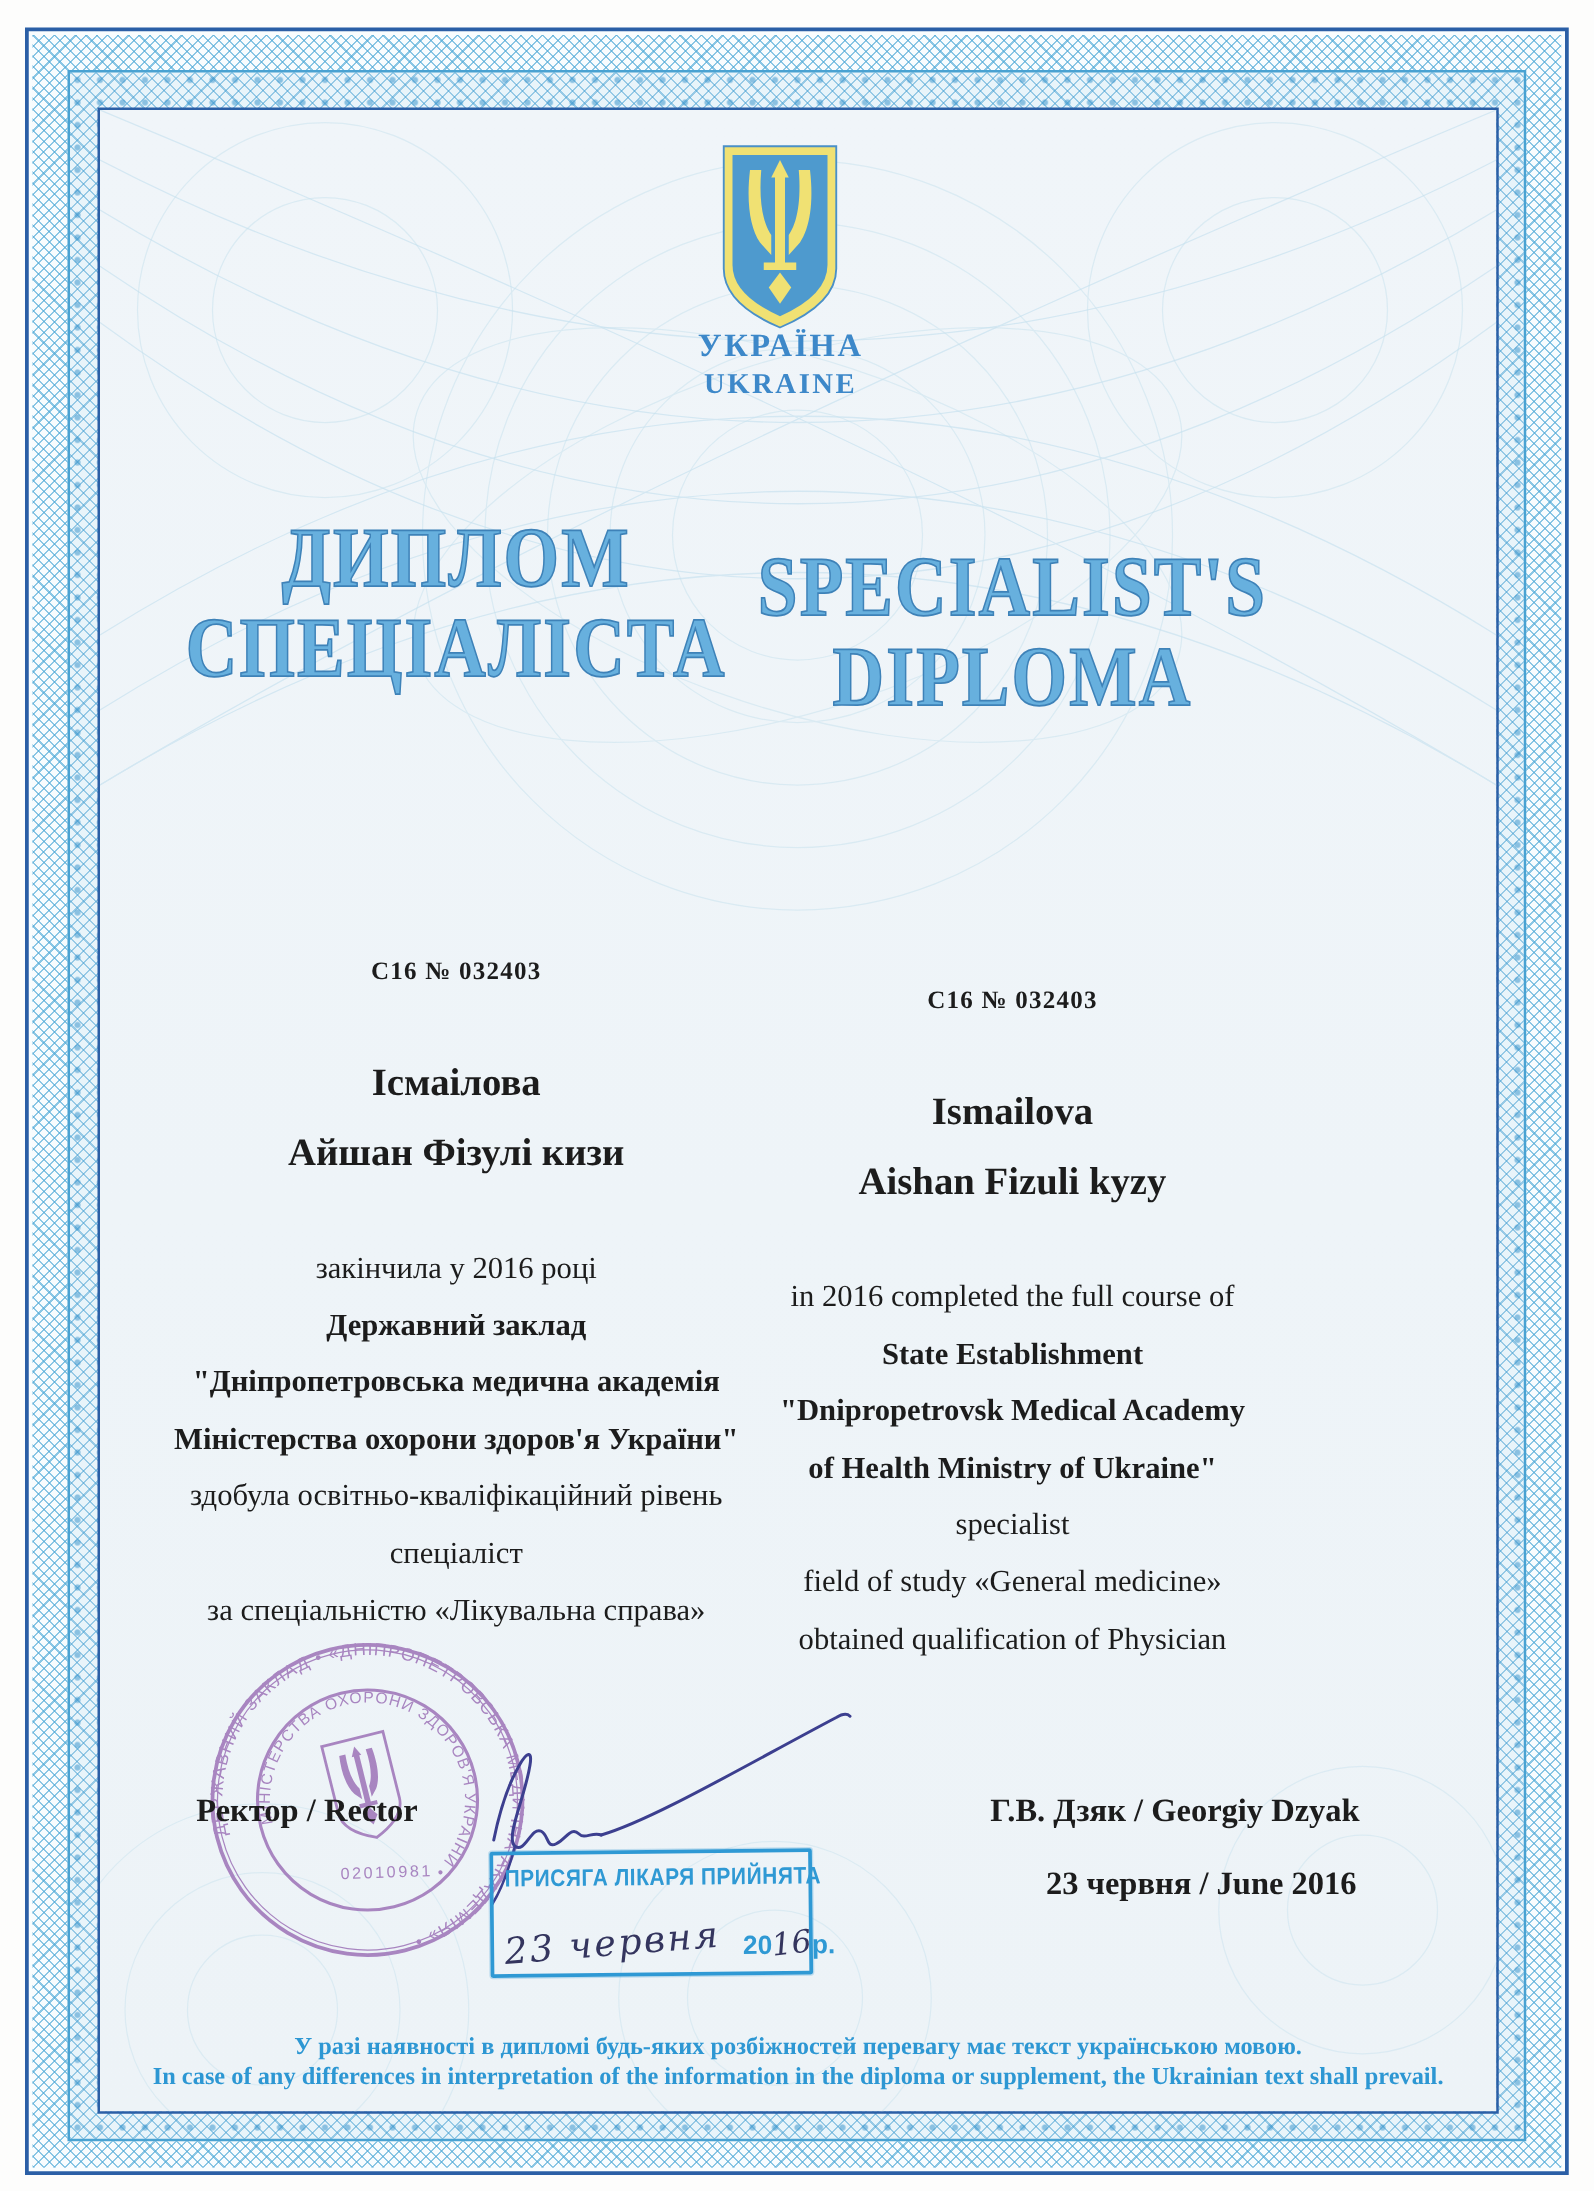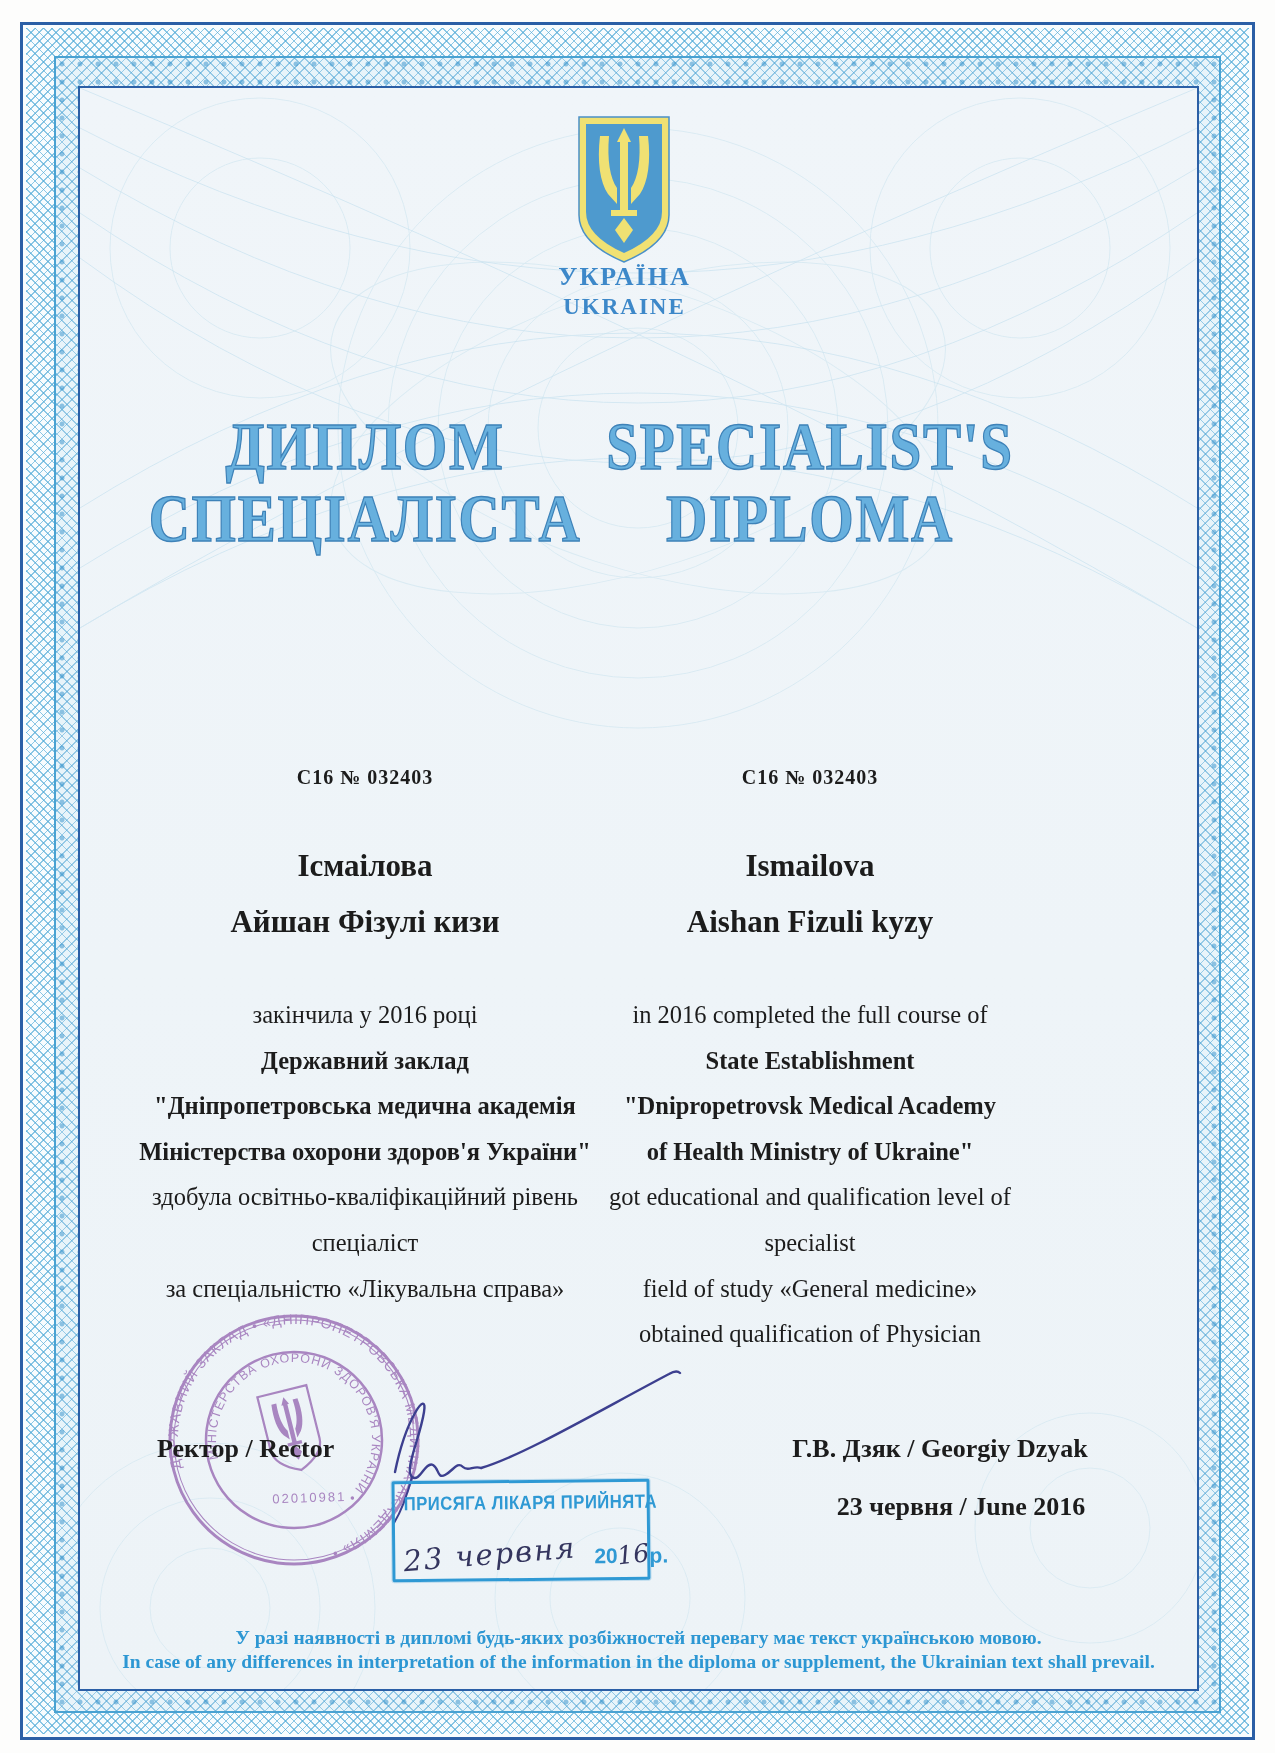--- a/index.html
+++ b/index.html
@@ -35,21 +35,21 @@
 
   
   .emblem{position:absolute;left:494px;top:26px;width:100px;height:150px;}
   .country{position:absolute;left:0;width:100%;text-align:center;
            color:#3d88c9;font-weight:bold;transform:translateX(-14px);}
   .country.uk{top:174px;font-size:26px;letter-spacing:2px;}
   .country.en{top:206px;font-size:23px;letter-spacing:2px;}
 
   
   .col-l{position:absolute;left:0;width:570px;text-align:center;}
-  .col-r{position:absolute;left:450px;width:560px;text-align:center;}
+  .col-r{position:absolute;left:450px;width:560px;text-align:center;margin-top:23px;}
 
   .title{font-weight:bold;font-size:68px;line-height:72px;color:#67b0de;
          letter-spacing:2px;-webkit-text-stroke:1.4px #3e82b8;
          transform:scaleX(.84);transform-origin:center top;white-space:nowrap;}
   .serial{font-size:20px;font-weight:bold;letter-spacing:1px;}
   .pname{font-size:31px;font-weight:bold;}
   .body-line{font-size:24.5px;line-height:45.6px;white-space:nowrap;}
   .bold{font-weight:bold;}
 
   .sig-label{font-size:26px;font-weight:bold;}
@@ -162,21 +162,20 @@
       <div class="body-line">здобула освітньо-кваліфікаційний рівень</div>
       <div class="body-line">спеціаліст</div>
       <div class="body-line">за спеціальністю «Лікувальна справа»</div>
     </div>
 
     <div class="col-r" style="top:904px">
       <div class="body-line">in 2016 completed the full course of</div>
       <div class="body-line bold">State Establishment</div>
       <div class="body-line bold">"Dnipropetrovsk Medical Academy</div>
       <div class="body-line bold">of Health Ministry of Ukraine"</div>
-      <div class="body-line">got educational and qualification level of</div>
       <div class="body-line">specialist</div>
       <div class="body-line">field of study «General medicine»</div>
       <div class="body-line">obtained qualification of Physician</div>
     </div>
 
     <svg class="seal" viewBox="0 0 280 280">
       <defs>
         <path id="sp1" d="M 24,140 a 116,116 0 1 1 232,0 a 116,116 0 1 1 -232,0"></path>
         <path id="sp2" d="M 62,140 a 78,78 0 1 1 156,0 a 78,78 0 1 1 -156,0"></path>
       </defs>

